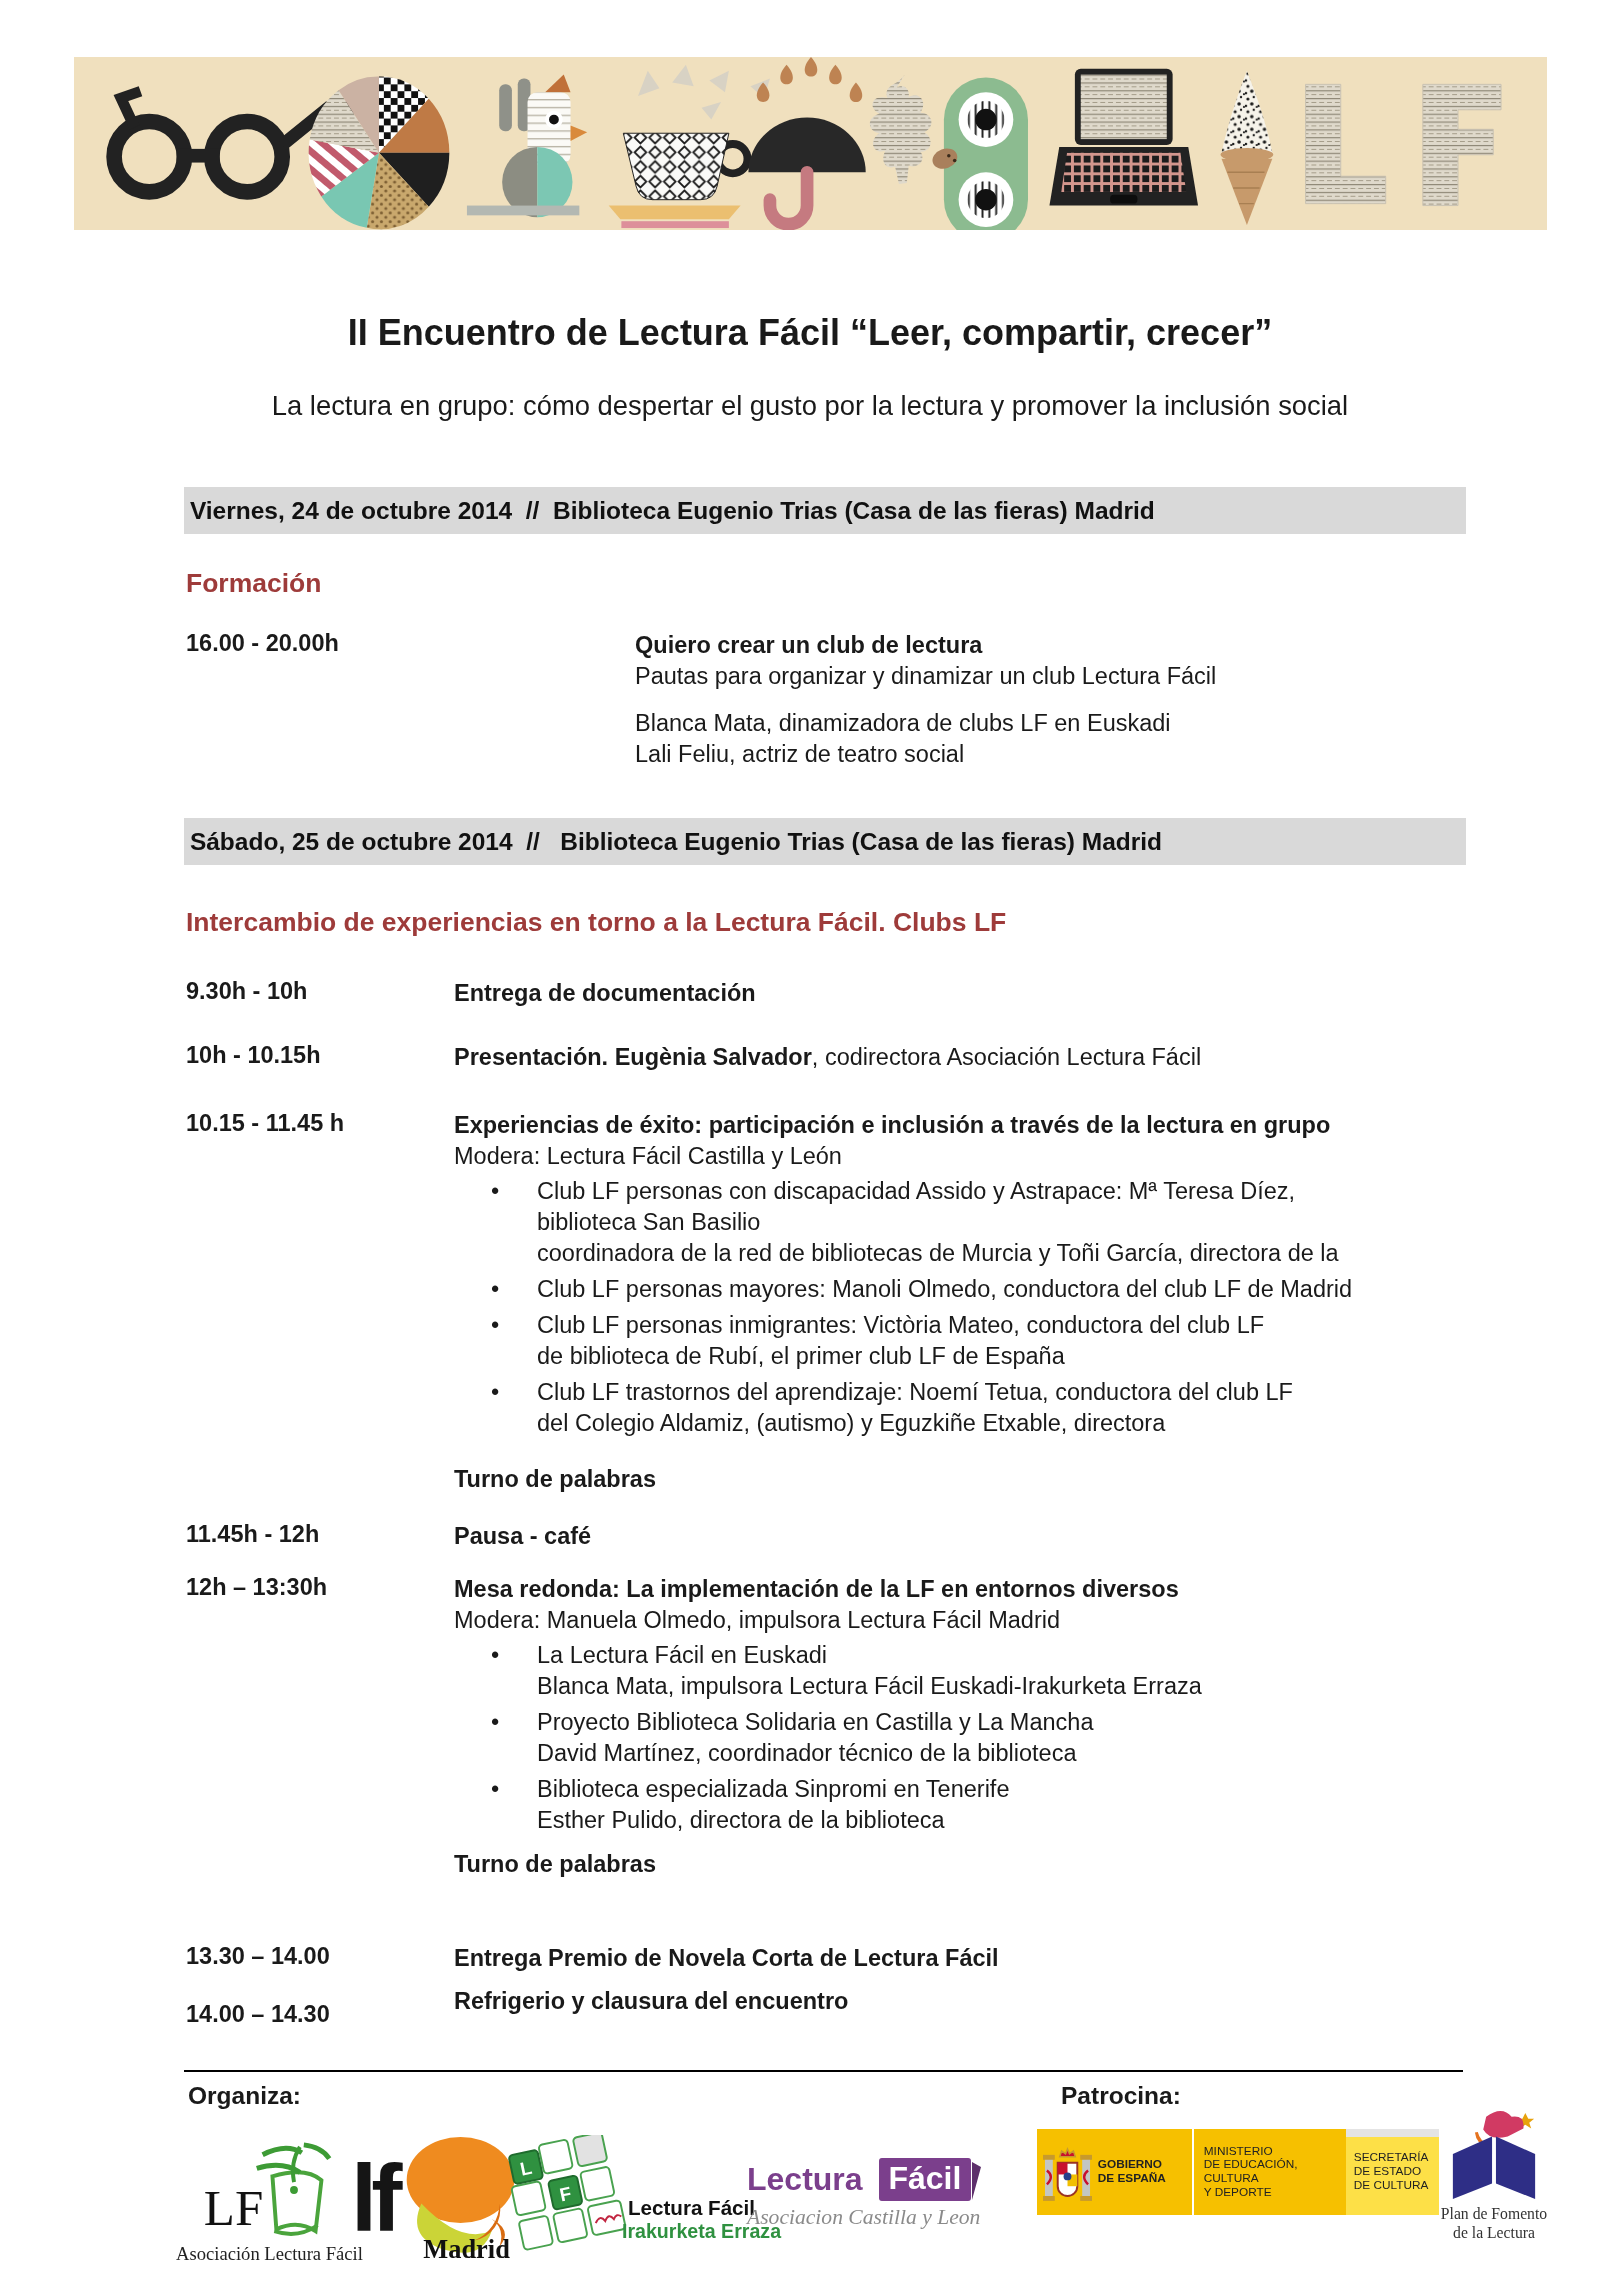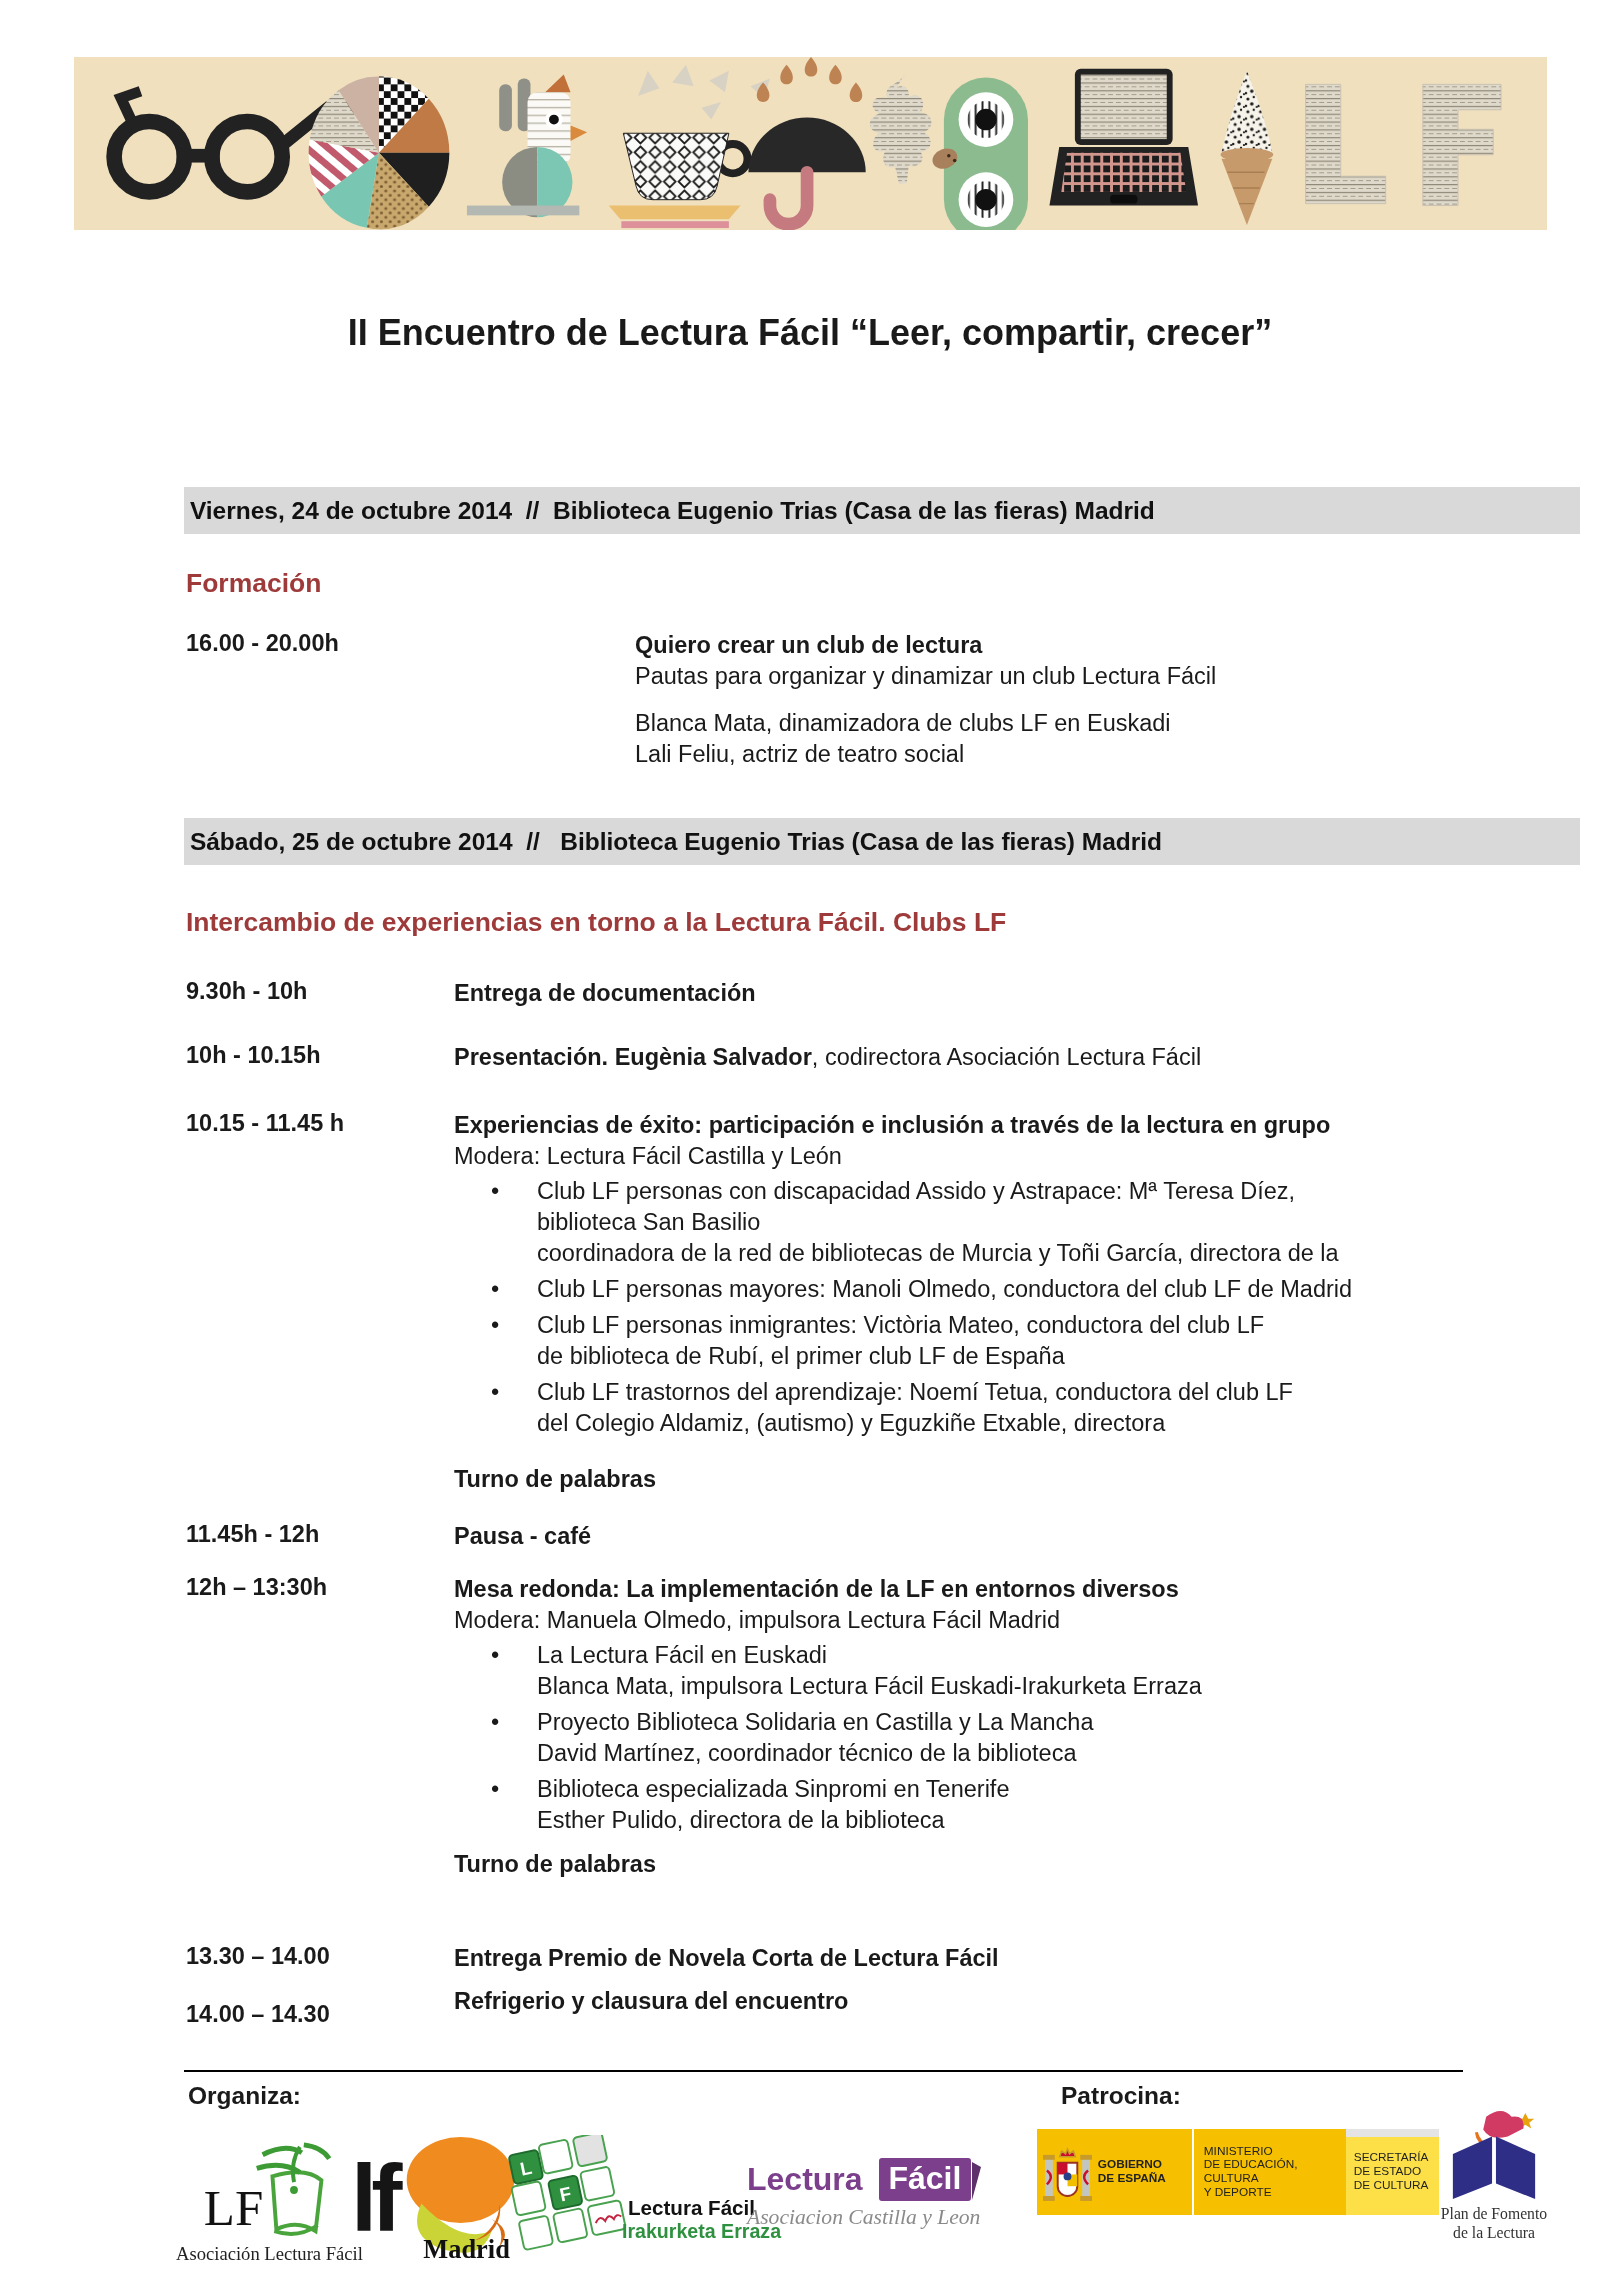--- a/index.html
+++ b/index.html
@@ -8,21 +8,21 @@
     background:#ffffff; overflow:hidden;
     font-family:"Liberation Sans", sans-serif; color:#1a1a1a;
   }
   .abs { position:absolute; }
   
   .banner { left:74px; top:57px; width:1473px; height:173px; background:#F0E0BE; }
   
   .doc-title { top:312px; left:0; width:100%; text-align:center; font-size:36px; font-weight:bold; white-space:nowrap; }
   .doc-subtitle { top:390px; left:0; width:100%; text-align:center; font-size:27.4px; white-space:nowrap; }
   .datebar {
-    left:184px; width:1396px; height:47px; background:#D9D9D9;
+    left:184px; width:1282px; height:47px; background:#D9D9D9;
     font-weight:bold; font-size:24.5px; display:flex; align-items:center;
     padding-left:5.9px; box-sizing:border-box; white-space:pre; color:#111;
   }
   .section-heading { left:186px; font-size:26.5px; font-weight:bold; color:#9E3B3A; white-space:nowrap; }
   
   .time { left:186px; font-size:23.5px; font-weight:bold; white-space:nowrap; }
   .content { font-size:23.5px; line-height:31px; }
   .line { white-space:nowrap; }
   .bold { font-weight:bold; }
   .gap16 { margin-top:15.7px; }
@@ -199,20 +199,21 @@
       </g>
 
       <g>
         <path d="M1258,28 h36 v94 h46 v28 h-82 Z" fill="url(#patNews)" stroke="#c9c2b2" stroke-width="1"></path>
         <path d="M1378,28 h80 v26 h-44 v20 h36 v26 h-36 v52 h-36 Z" fill="url(#patNews)" stroke="#c9c2b2" stroke-width="1"></path>
       </g>
     </svg>
   </div>
 
   <div class="abs doc-title">II Encuentro de Lectura Fácil “Leer, compartir, crecer”</div>
+  <div class="abs doc-subtitle">La lectura en grupo: cómo despertar el gusto por la lectura y promover la inclusión social</div>
 
   <div class="abs datebar" style="top:487px">Viernes, 24 de octubre 2014  //  Biblioteca Eugenio Trias (Casa de las fieras) Madrid</div>
   <div class="abs section-heading" style="top:568px">Formación</div>
 
   <div class="abs time" style="top:630px">16.00 - 20.00h</div>
   <div class="abs content" style="left:635px; top:630px">
     <div class="line bold">Quiero crear un club de lectura</div>
     <div class="line">Pautas para organizar y dinamizar un club Lectura Fácil</div>
     <div class="line gap16">Blanca Mata, dinamizadora de clubs LF en Euskadi</div>
     <div class="line">Lali Feliu, actriz de teatro social</div>

